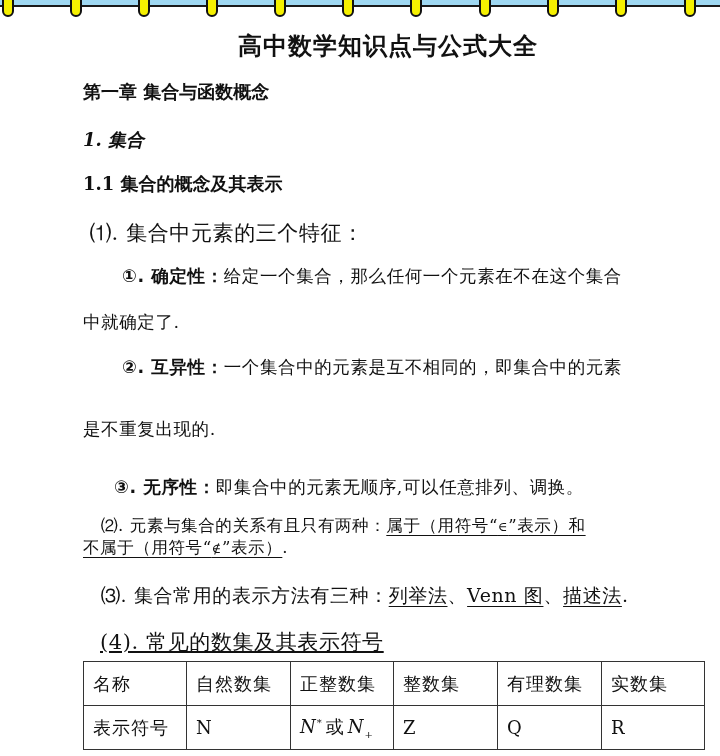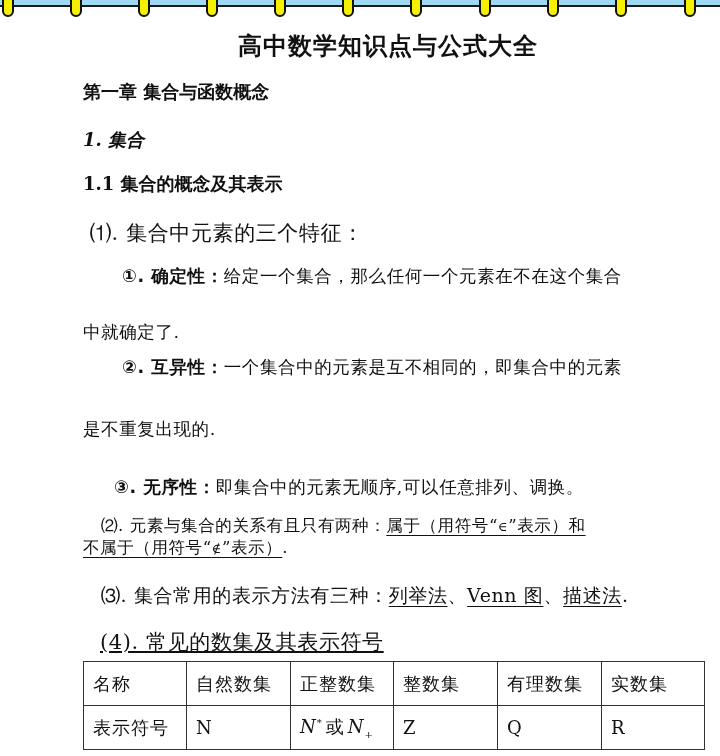--- a/index.html
+++ b/index.html
@@ -61,21 +61,21 @@
 
 <div class="abs h1" style="left:83px; top:80px;">第一章  集合与函数概念</div>
 <div class="abs h1" style="left:83px; top:128px;font-style:italic;">1. 集合</div>
 <div class="abs h1" style="left:83px; top:172px;">1.1 集合的概念及其表示</div>
 
 <div class="abs p" style="left:90px; top:219px; font-size:21px;">⑴. 集合中元素的三个特征：</div>
 
 <div class="abs p" style="left:122px; top:264px;">
   <span class="bold-sans">①. </span><span class="bold-sans">确定性：</span><span>给定一个集合，那么任何一个元素在不在这个集合</span>
 </div>
-<div class="abs p" style="left:83px; top:320px;text-align:right;">中就确定了.</div>
+<div class="abs p" style="left:83px; top:310px;text-align:right;">中就确定了.</div>
 
 <div class="abs p" style="left:122px; top:355px;">
   <span class="bold-sans">②. </span><span class="bold-sans">互异性：</span><span>一个集合中的元素是互不相同的，即集合中的元素</span>
 </div>
 <div class="abs p" style="left:83px; top:401px;margin-top:16px;">是不重复出现的.</div>
 
 <div class="abs p" style="left:114px; top:447px;margin-top:28px;">
   <span class="bold-sans">③. </span><span class="bold-sans">无序性：</span><span>即集合中的元素无顺序,可以任意排列、调换。</span>
 </div>
 

